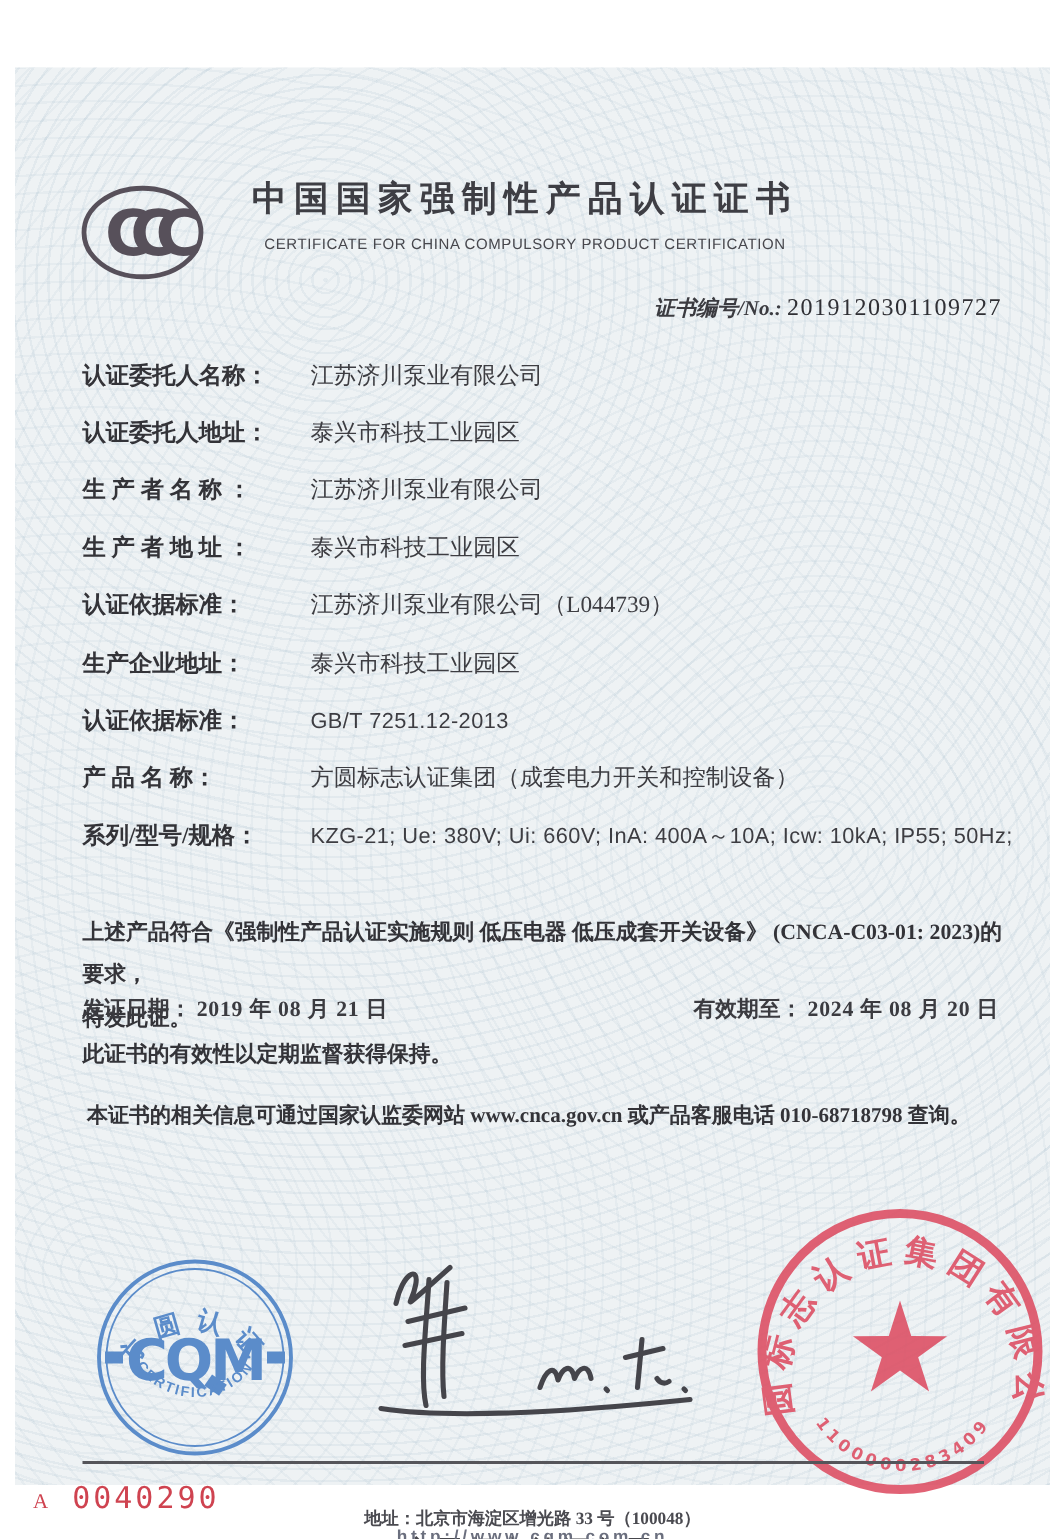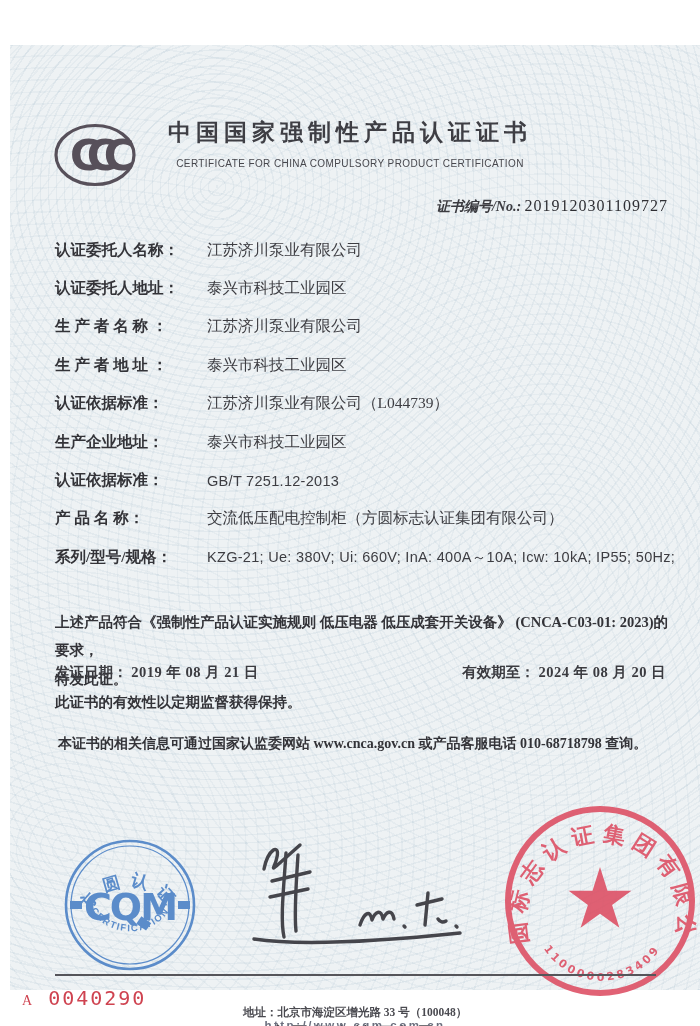--- a/index.html
+++ b/index.html
@@ -99,21 +99,21 @@
       <div class="frow">
         <span class="flabel">生产企业地址：</span>
         <span class="fvalue">泰兴市科技工业园区</span>
       </div>
       <div class="frow">
         <span class="flabel">认证依据标准：</span>
         <span class="fvalue tech">GB/T 7251.12-2013</span>
       </div>
       <div class="frow">
         <span class="flabel">产 品 名 称：</span>
-        <span class="fvalue">交流低压配电控制柜（方圆标志认证集团有限公司）</span>
+        <span class="fvalue">方圆标志认证集团（成套电力开关和控制设备）</span>
       </div>
       <div class="frow">
         <span class="flabel">系列/型号/规格：</span>
         <span class="fvalue tech">KZG-21; Ue: 380V; Ui: 660V;  InA: 400A～10A;  Icw: 10kA; IP55; 50Hz;</span>
       </div>
     </div>
 
     <div class="statement">
       <div>上述产品符合《强制性产品认证实施规则 低压电器 低压成套开关设备》 (CNCA-C03-01: 2023)的要求，</div>
       <div>特发此证。</div>

